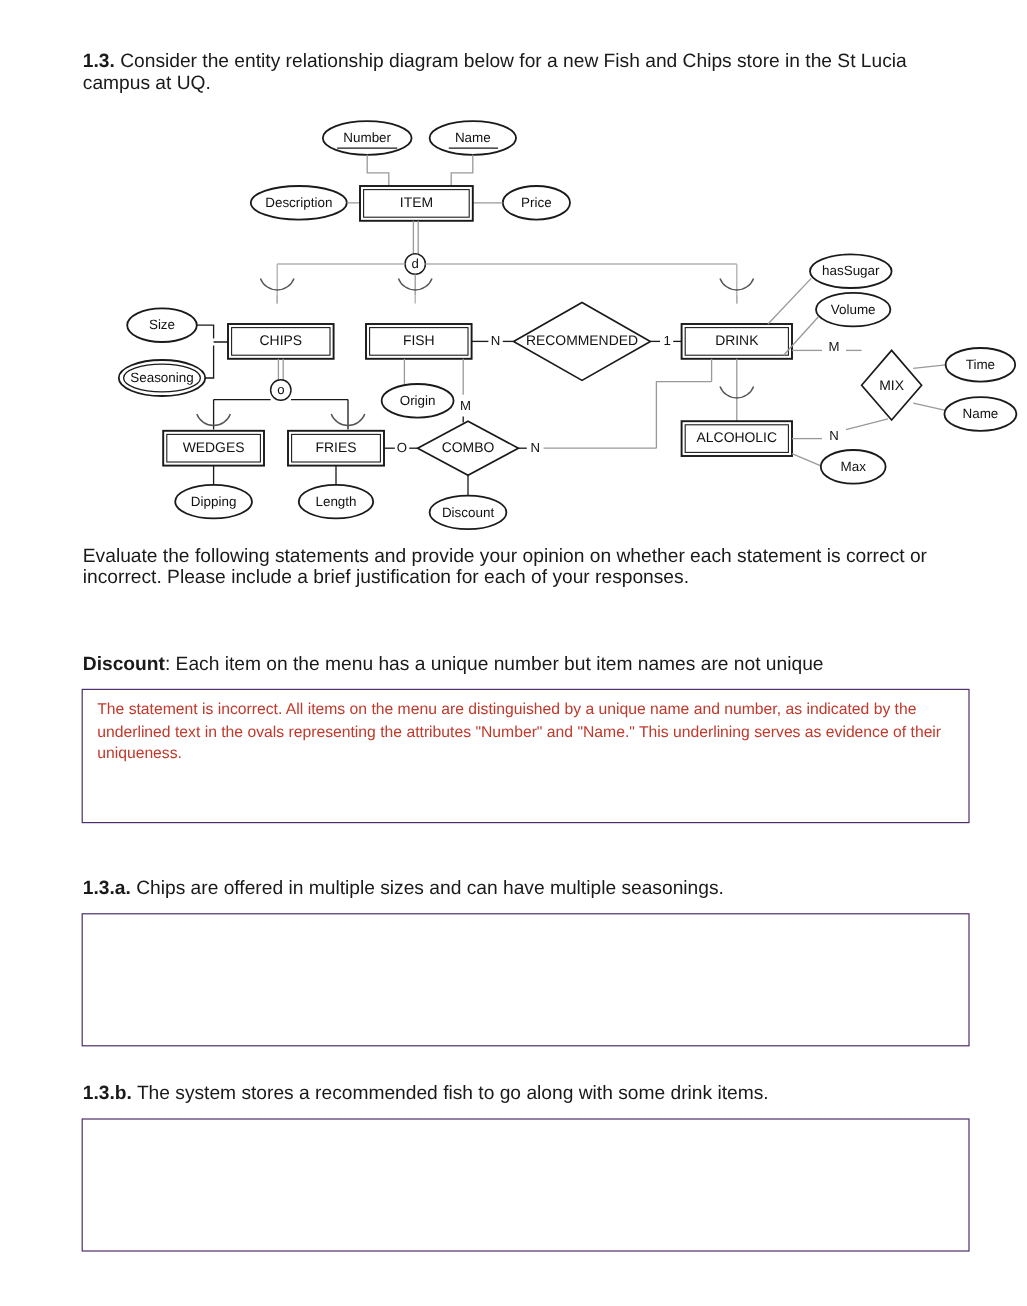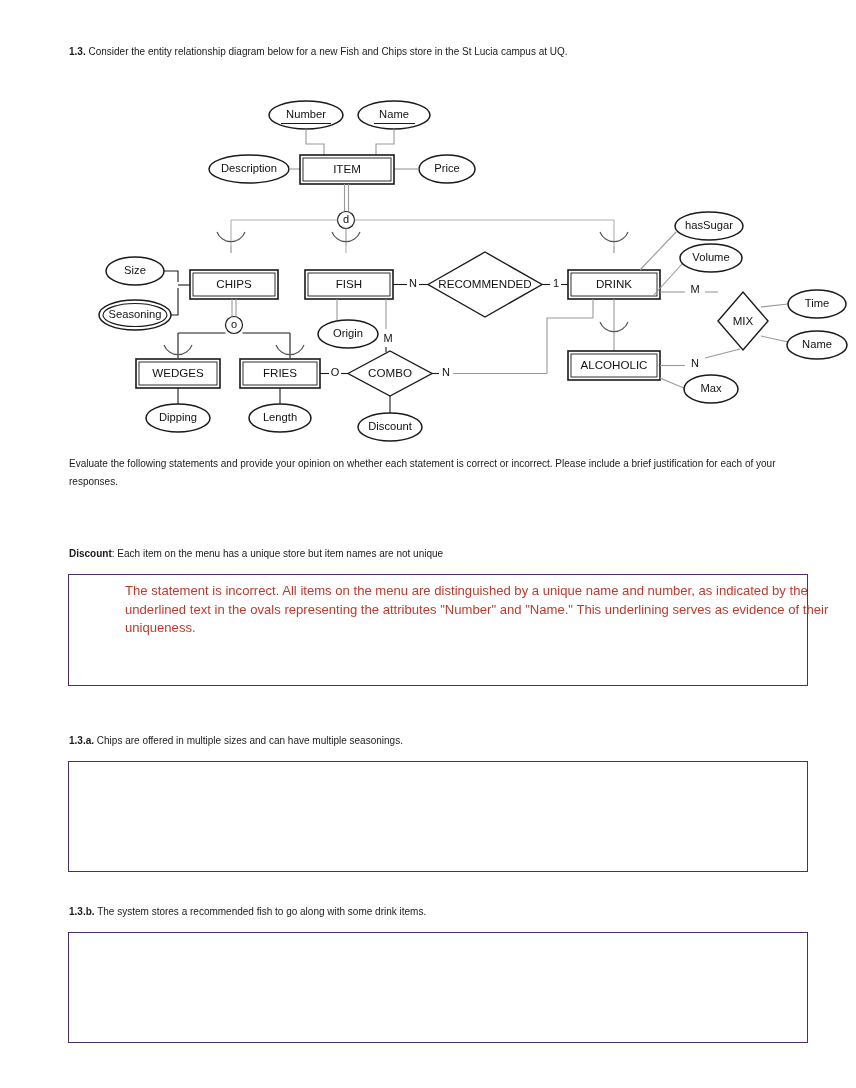--- a/index.html
+++ b/index.html
@@ -6,21 +6,21 @@
   body{
     width:856px;height:1088px;
     font-family:"Liberation Sans","DejaVu Sans",sans-serif;
     color:#000;
     -webkit-font-smoothing:antialiased;
   }
   .page{position:relative;width:856px;height:1088px;overflow:hidden;}
 
   .para{
     position:absolute;
-    font-size:10px;
+    font-size:16px;
     line-height:18px;
     color:#1a1a1a;
   }
   .para b{font-weight:bold;}
 
   
   .diagram{position:absolute;left:0;top:86px;width:856px;height:380px;margin-left:28px;}
   .diagram svg{display:block;}
 
   
@@ -28,21 +28,20 @@
     position:absolute;
     border:1.6px solid #4B2E6B;
     box-sizing:border-box;
     background:#fff;
   }
   .answer-text{
     position:absolute;
     color:#C0392B;
     font-size:13.1px;
     line-height:18.5px;
-    margin-left:44px;
   }
 </style>
 </head>
 <body>
 
 <div class="page">
 
   <div class="para" style="left:69px;top:43px;width:742px;">
     <b>1.3.</b><span> Consider the entity relationship diagram below for a new Fish and Chips store in the St Lucia campus at UQ.</span>
   </div>
@@ -279,21 +278,21 @@
       <g>
         <ellipse class="ov" cx="683" cy="303" rx="27" ry="14"></ellipse>
         <text class="tx" x="683" y="303.5">Max</text>
       </g>
     </svg>
   </div>
 
   <div class="para" style="left:69px;top:455px;width:730px;">Evaluate the following statements and provide your opinion on whether each statement is correct or incorrect. Please include a brief justification for each of your responses.</div>
 
   <div class="para" style="left:69px;top:545px;width:740px;">
-    <b>Discount</b><span>: Each item on the menu has a unique store but item names are not unique</span>
+    <b>Discount</b><span>: Each item on the menu has a unique number but item names are not unique</span>
   </div>
 
   <div class="answer-box" style="left:68px;top:574px;width:740px;height:112px;"></div>
   <div class="answer-text" style="left:81px;top:582px;width:712px;">The statement is incorrect. All items on the menu are distinguished by a unique name and number, as indicated by the underlined text in the ovals representing the attributes "Number" and "Name." This underlining serves as evidence of their uniqueness.</div>
 
   <div class="para" style="left:69px;top:732px;width:740px;">
     <b>1.3.a.</b><span> Chips are offered in multiple sizes and can have multiple seasonings.</span>
   </div>
   <div class="answer-box" style="left:68px;top:761px;width:740px;height:111px;"></div>
   <div class="answer-text" style="left:81px;top:769px;width:712px;"></div>

